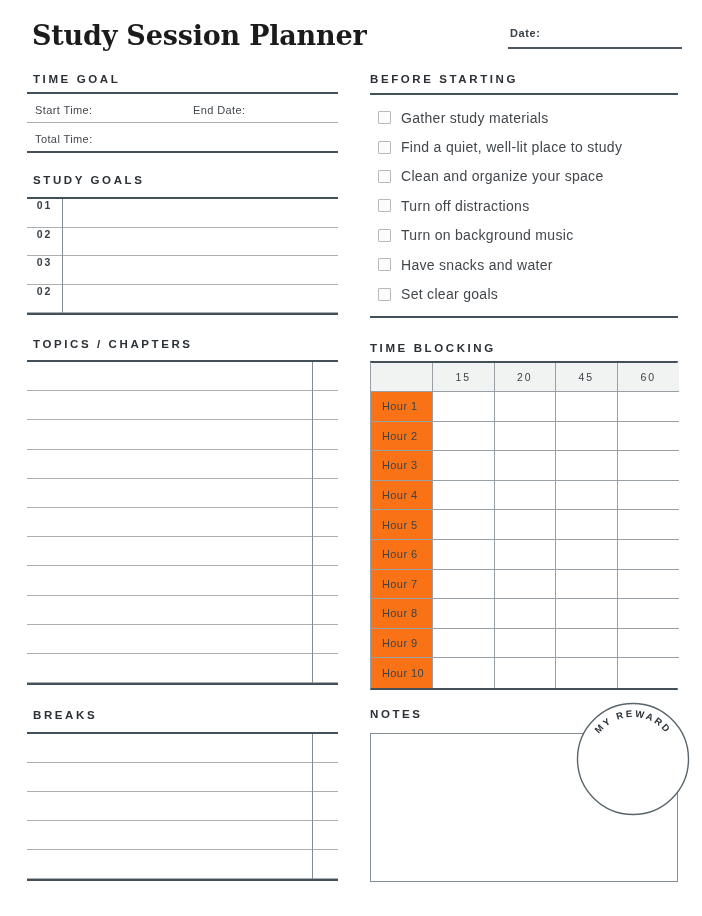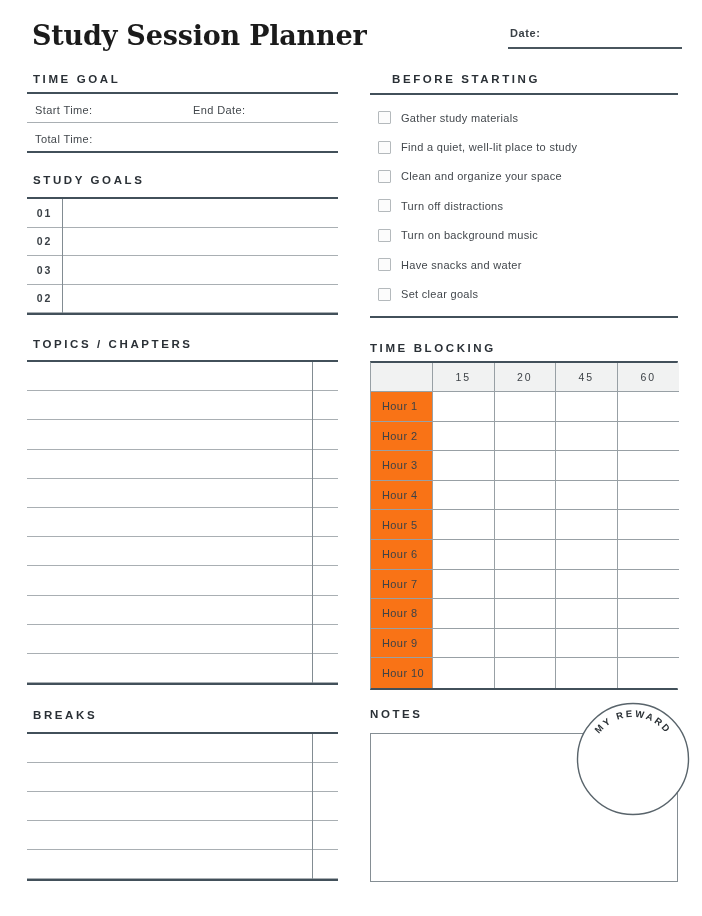--- a/index.html
+++ b/index.html
@@ -28,36 +28,36 @@
   .date-label{position:absolute;left:510px;top:27px;font-size:11px;font-weight:700;
     letter-spacing:0.6px;color:#3a4046;}
   .date-line{position:absolute;left:508px;top:47px;width:174px;height:2px;background:#4a565e;}
 
   
   .ruled{
     position:absolute;box-sizing:border-box;
     border-top:2px solid #42505a;border-bottom:2px solid #42505a;
     display:flex;flex-direction:column;
   }
-  .ruled .rrow{flex:1;border-bottom:1px solid #a9afb3;display:flex;align-items:center;}
+  .ruled .rrow{flex:1;border-bottom:1px solid #a9afb3;display:flex;align-items:flex-start;}
   .ruled .rrow:last-child{border-bottom:none;}
   .vline{position:absolute;top:0;bottom:0;width:1px;background:#828c92;}
   .goal-num{
     width:35px;text-align:center;font-size:10.5px;font-weight:700;
     letter-spacing:1.8px;color:#3a4046;
   }
 
   
   .checklist{position:absolute;left:370px;top:103px;width:308px;display:flex;flex-direction:column;}
   .chk-item{height:29.4px;display:flex;align-items:center;padding-left:8px;box-sizing:border-box;}
   .chk-box{
     width:11px;height:11px;border:1px solid #b4b9bc;background:#fcfcfc;
     border-radius:1px;margin-right:10px;flex:0 0 auto;
   }
-  .chk-label{font-size:11px;color:#42474c;letter-spacing:0.3px;white-space:nowrap;}
+  .chk-label{font-size:14px;color:#42474c;letter-spacing:0.3px;white-space:nowrap;}
 
   
   .tb-grid{
     position:absolute;left:370px;top:361px;width:308px;box-sizing:border-box;
     display:grid;
     grid-template-columns:62px 61.5px 61.5px 61.5px 61.5px;
     grid-template-rows:29px repeat(10, 29.6px);
     border-top:2px solid #42505a;border-bottom:2px solid #42505a;
     border-left:1px solid #98a0a5;border-right:1px solid #98a0a5;
   }
@@ -136,21 +136,21 @@
   <h2 class="sec-head" style="left:33px;top:709px;">BREAKS</h2>
   <div class="ruled" style="left:27px;top:732px;width:311px;height:149px;">
     <div class="rrow"></div>
     <div class="rrow"></div>
     <div class="rrow"></div>
     <div class="rrow"></div>
     <div class="rrow"></div>
     <div class="vline" style="left:285px;"></div>
   </div>
 
-  <h2 class="sec-head" style="left:370px;top:73px;margin-left:22px;">BEFORE STARTING</h2>
+  <h2 class="sec-head" style="left:370px;top:73px;">BEFORE STARTING</h2>
   <div class="rule" style="left:370px;top:93px;width:308px;"></div>
   <div class="checklist">
     <div class="chk-item">
       <span class="chk-box"></span>
       <span class="chk-label">Gather study materials</span>
     </div>
     <div class="chk-item">
       <span class="chk-box"></span>
       <span class="chk-label">Find a quiet, well-lit place to study</span>
     </div>

